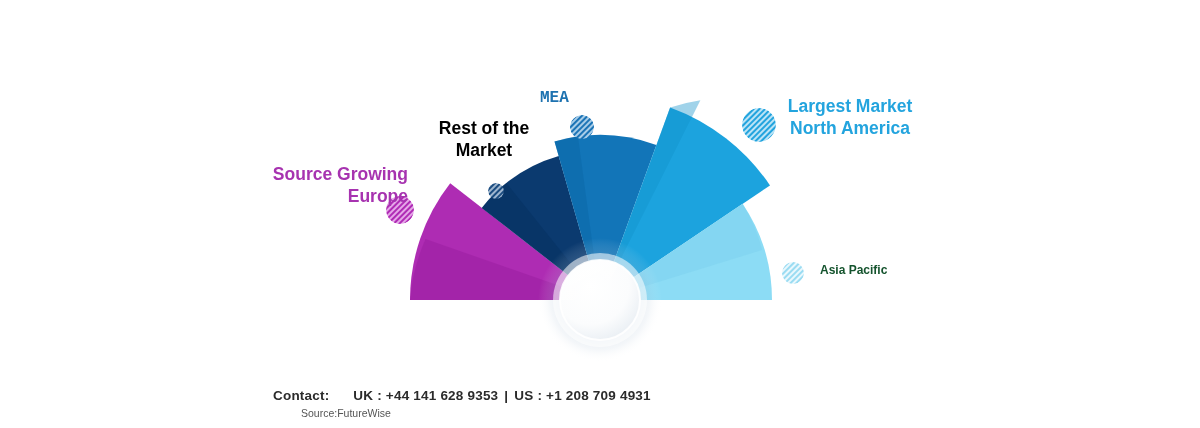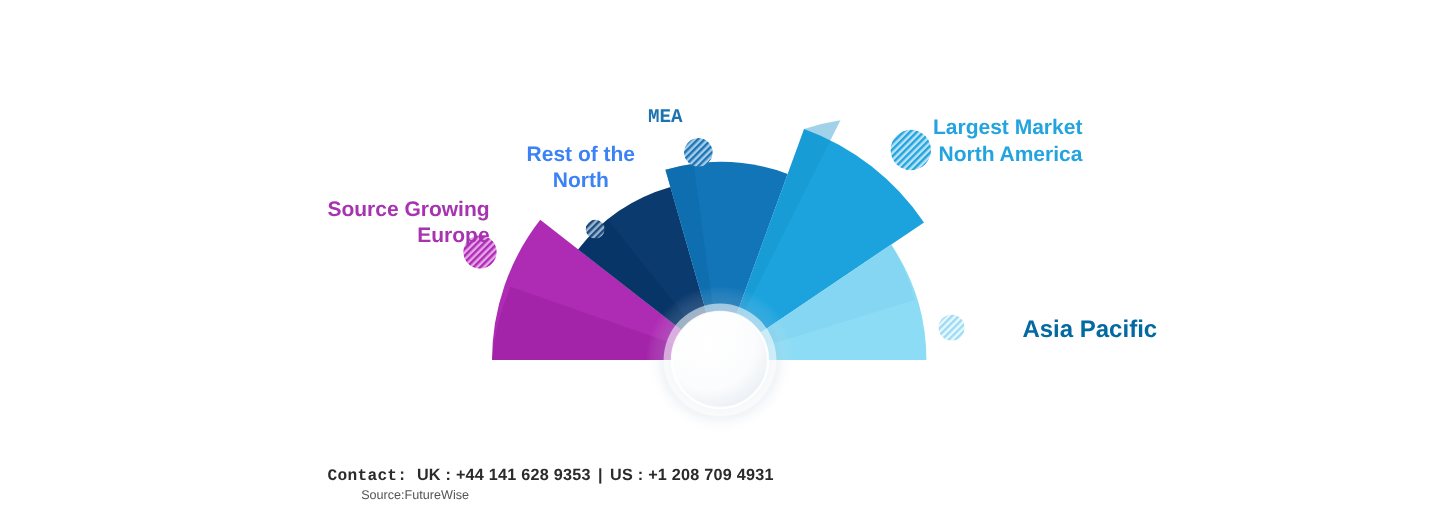--- a/index.html
+++ b/index.html
@@ -50,44 +50,44 @@
     text-align: right;
     font-size: 17.5px;
     color: #A733B0;
   }
   .lbl-row {
     left: 412px;
     top: 117px;
     width: 144px;
     text-align: center;
     font-size: 17.5px;
-    color: #3b82f6;
+    color: #000000;
   }
   .lbl-mea {
     left: 540px;
     top: 88px;
     width: 86px;
     text-align: left;
     font-size: 16px;
     color: #1D72B0;
     font-family: Liberation Mono, monospace;
   }
   .lbl-na {
-    left: 766px;
+    left: 782px;
     top: 95px;
     width: 136px;
-    text-align: right;
+    text-align: center;
     font-size: 17.5px;
     color: #23A4DE;
   }
   .lbl-apac {
-    left: 852px;
+    left: 820px;
     top: 263px;
-    font-size: 20px;
-    color: #0369a1;
+    font-size: 12px;
+    color: #14532d;
     font-weight: bold;
   }
 
   
   .marker {
     position: absolute;
     border-radius: 50%;
   }
   .m-europe { left: 386px; top: 196px;  width: 28px; height: 28px; }
   .m-row    { left: 488px; top: 183px;  width: 16px; height: 16px; }
@@ -106,21 +106,21 @@
   #contact-line {
     position: absolute;
     left: 273px;
     top: 8px;
     font-size: 13.5px;
     font-weight: bold;
     color: #2b2b2b;
     letter-spacing: 0.2px;
     white-space: nowrap;
   }
-  #contact-line .c-label { margin-right: 8px; font-family: Liberation Mono, monospace; }
+  #contact-line .c-label { margin-right: 24px; }
   #contact-line .sep { margin: 0 6px; }
   #source-line {
     position: absolute;
     left: 273px;
     top: 27px;
     font-size: 10.5px;
     color: #555;
     font-weight: normal;
     margin-left: 28px;
   }
@@ -231,21 +231,21 @@
       <circle cx="11" cy="11" r="11" fill="url(#st-ap)"></circle>
     </svg>
 
     <div class="label-block lbl-europe">
       <span class="label-line">Source Growing</span>
       <span class="label-line">Europe</span>
     </div>
 
     <div class="label-block lbl-row">
       <span class="label-line">Rest of the</span>
-      <span class="label-line">North</span>
+      <span class="label-line">Market</span>
     </div>
 
     <div class="label-block lbl-mea">
       <span class="label-line">MEA</span>
     </div>
 
     <div class="label-block lbl-na">
       <span class="label-line">Largest Market</span>
       <span class="label-line">North America</span>
     </div>

